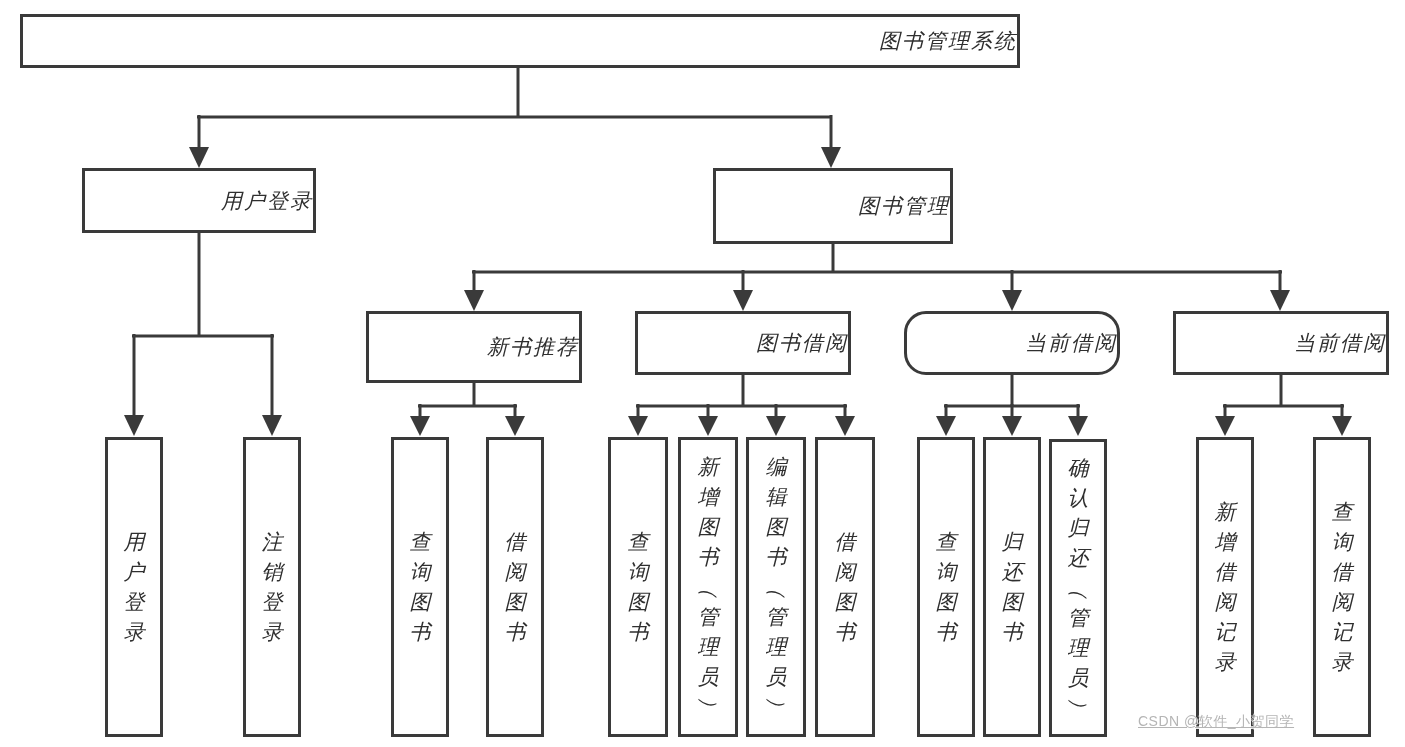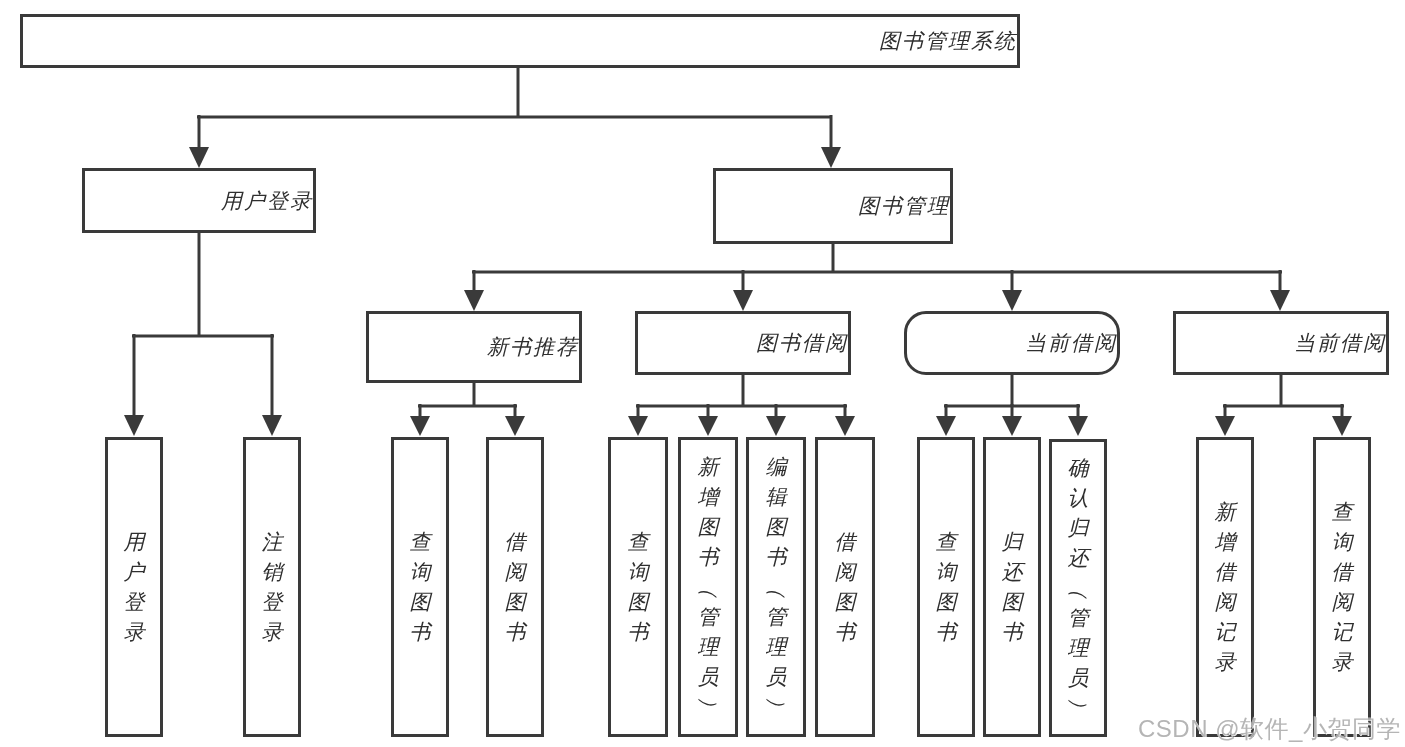--- a/index.html
+++ b/index.html
@@ -37,26 +37,27 @@
     display:flex;flex-direction:column;
     align-items:center;justify-content:center;
     width:100%;height:100%;
     font-size:21px;
   }
   .vch{display:block;height:30px;line-height:30px;text-align:center;}
   .rot{transform:rotate(90deg);}
   .watermark{
     position:absolute;
     left:1138px;top:713px;
-    font-size:24px;
+    font-size:14px;
     color:var(--wm);
     text-shadow:1px 1px 0 rgba(255,255,255,0.9), -1px -1px 0 rgba(255,255,255,0.55);
     white-space:nowrap;
     z-index:5;
     letter-spacing:0.5px;
+    text-decoration:underline;
   }
 </style>
 </head>
 <body>
 
 <div class="canvas">
 
   <svg class="connectors" width="1405" height="747" viewBox="0 0 1405 747" xmlns="http://www.w3.org/2000/svg">
 
     <line class="cline" x1="518" y1="68" x2="518" y2="117"></line>

